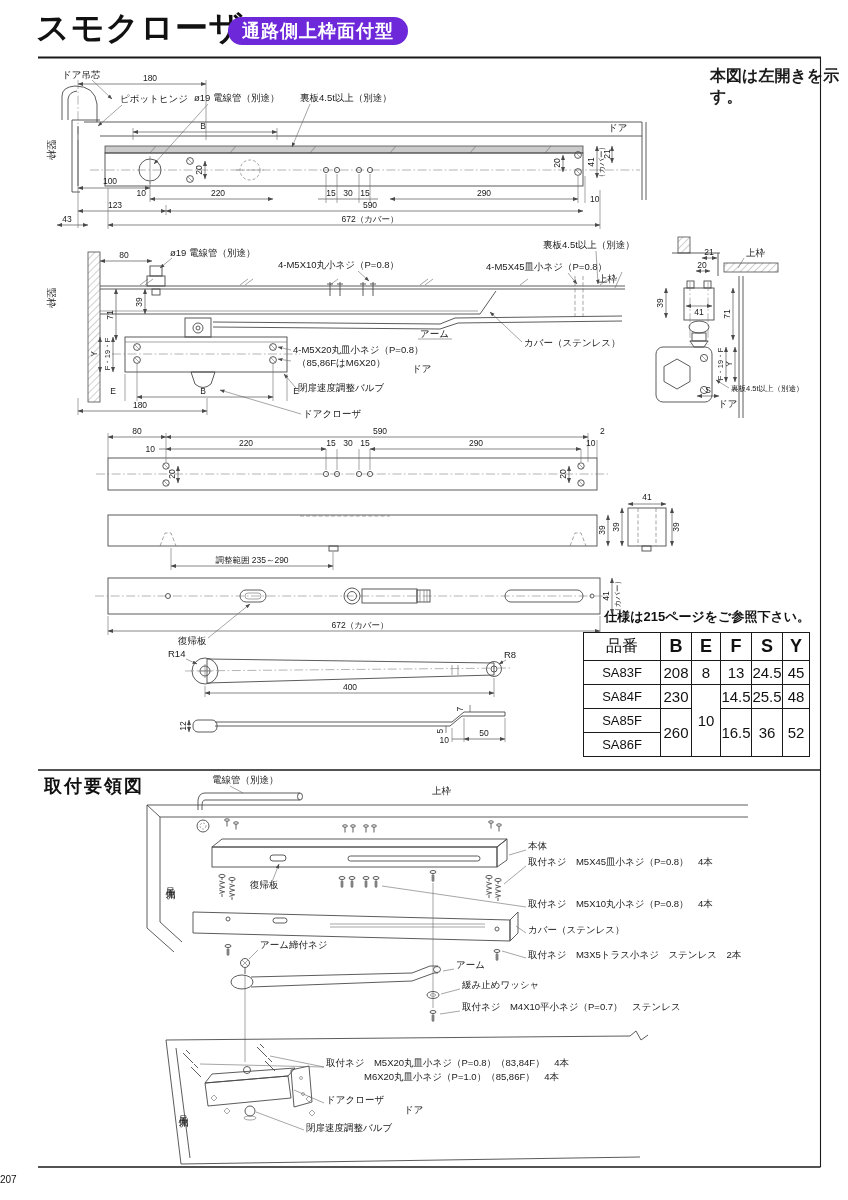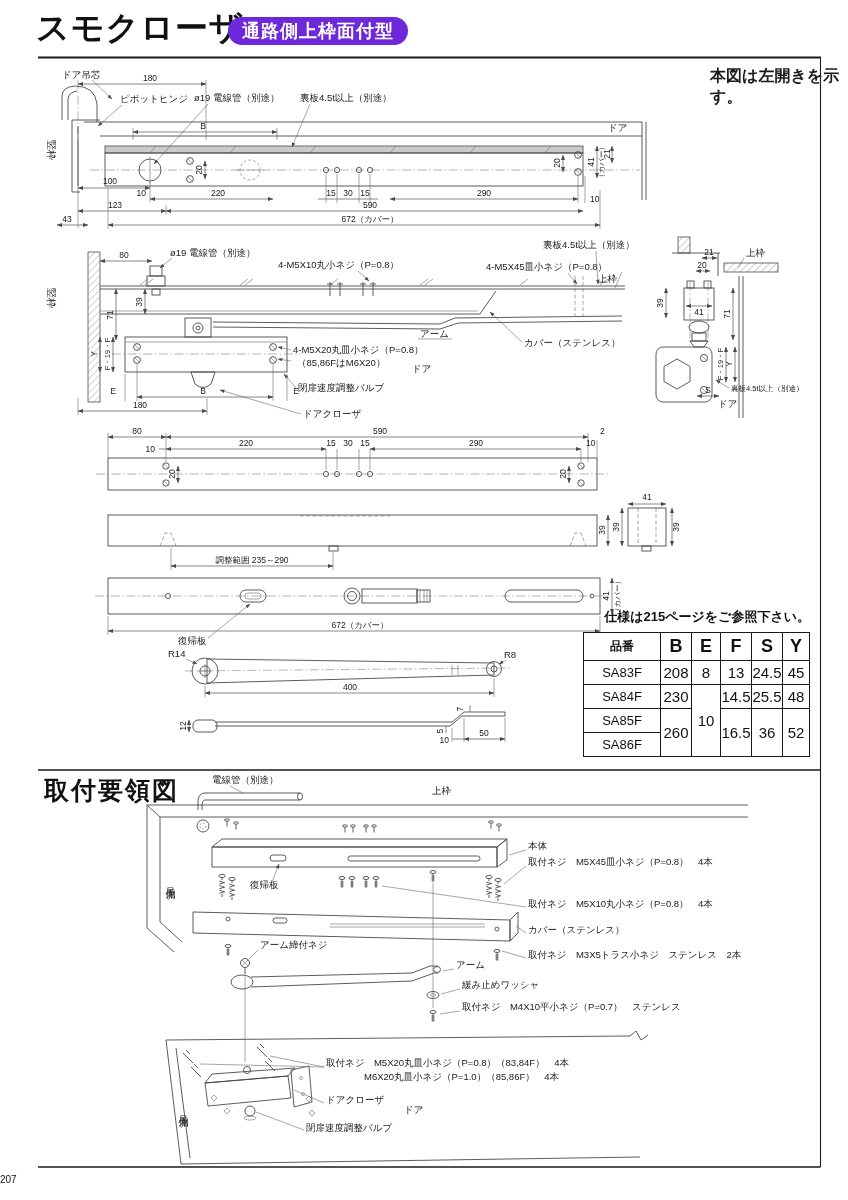--- a/index.html
+++ b/index.html
@@ -4,28 +4,28 @@
 <style>
   html,body{margin:0;padding:0;background:#fff;}
   .page{position:relative;width:848px;height:1200px;background:#ffffff;overflow:hidden;
         font-family:"Liberation Sans",sans-serif;color:#111;}
   .abs{position:absolute;}
   .title{font-size:33px;font-weight:bold;letter-spacing:1px;color:#111;}
   .badge{background:#6d28d9;color:#fff;border-radius:15px;font-size:18px;font-weight:bold;
          padding:3px 14px;letter-spacing:1px;line-height:22px;}
   .note{font-size:16px;font-weight:bold;color:#1a1a1a;}
   .specnote{font-size:13px;font-weight:bold;text-align:right;width:215px;}
-  .sectitle{font-size:25px;font-weight:bold;letter-spacing:2px;}
+  .sectitle{font-size:18px;font-weight:bold;letter-spacing:2px;}
   .pageno{font-size:10px;text-align:left;width:688px;}
   .vlabel{writing-mode:vertical-rl;text-orientation:upright;font-size:10px;color:#222;letter-spacing:1px;}
   .rlabel{transform:rotate(90deg);transform-origin:left top;font-size:10px;color:#222;white-space:nowrap;}
   table.spec{border-collapse:collapse;background:#fff;}
   table.spec td,table.spec th{border:1.4px solid #1a1a1a;text-align:center;padding:0;}
   .spec .hd{font-size:18px;font-weight:bold;width:30px;height:27px;}
-  .spec .hd0{font-size:12px;font-weight:bold;width:76px;}
+  .spec .hd0{font-size:16px;font-weight:normal;width:76px;}
   .spec .model{font-size:13px;font-weight:normal;height:23px;}
   .spec .val{font-size:15px;}
   svg text{font-family:"Liberation Sans",sans-serif;fill:#1a1a1a;}
   .t7{font-size:7.5px}.t8{font-size:8.5px}.t9{font-size:9.5px}
   .ln{stroke:#4a4a4a;stroke-width:0.9;fill:none;}
   .thin{stroke:#6a6a6a;stroke-width:0.6;fill:none;}
   .dim{stroke:#555;stroke-width:0.7;fill:none;}
   .dash{stroke-dasharray:4 2.2;}
   .cl{stroke:#777;stroke-width:0.55;fill:none;stroke-dasharray:9 2.5 1.6 2.5;}
   .grayfill{fill:#cbcbcb;stroke:#4a4a4a;stroke-width:0.8;}

